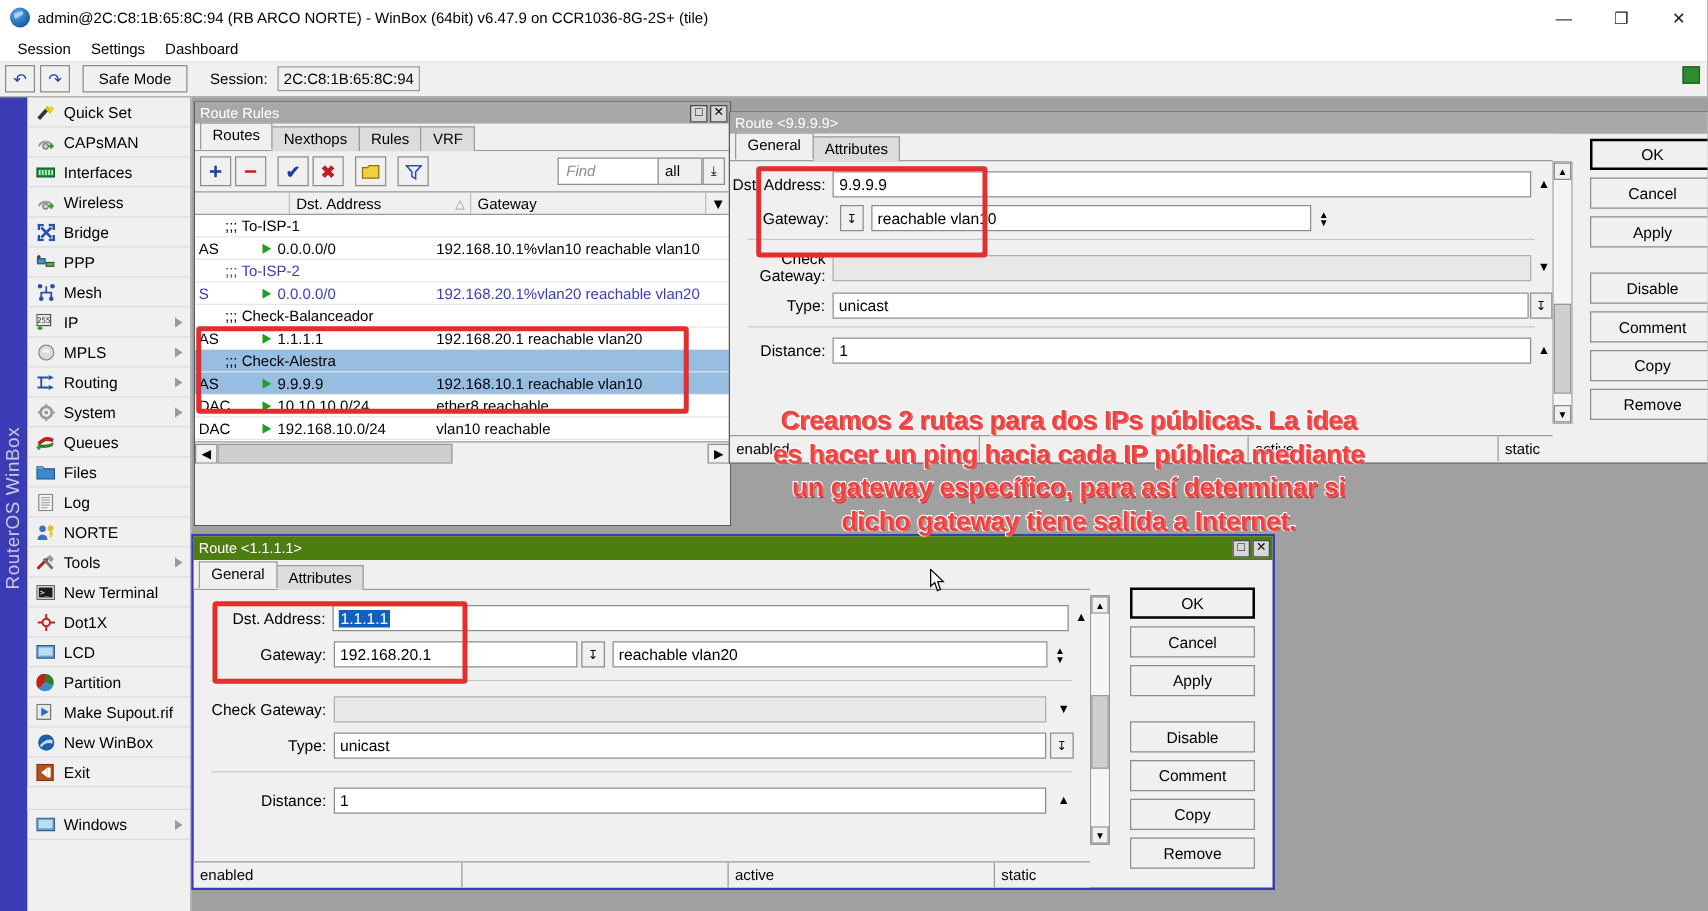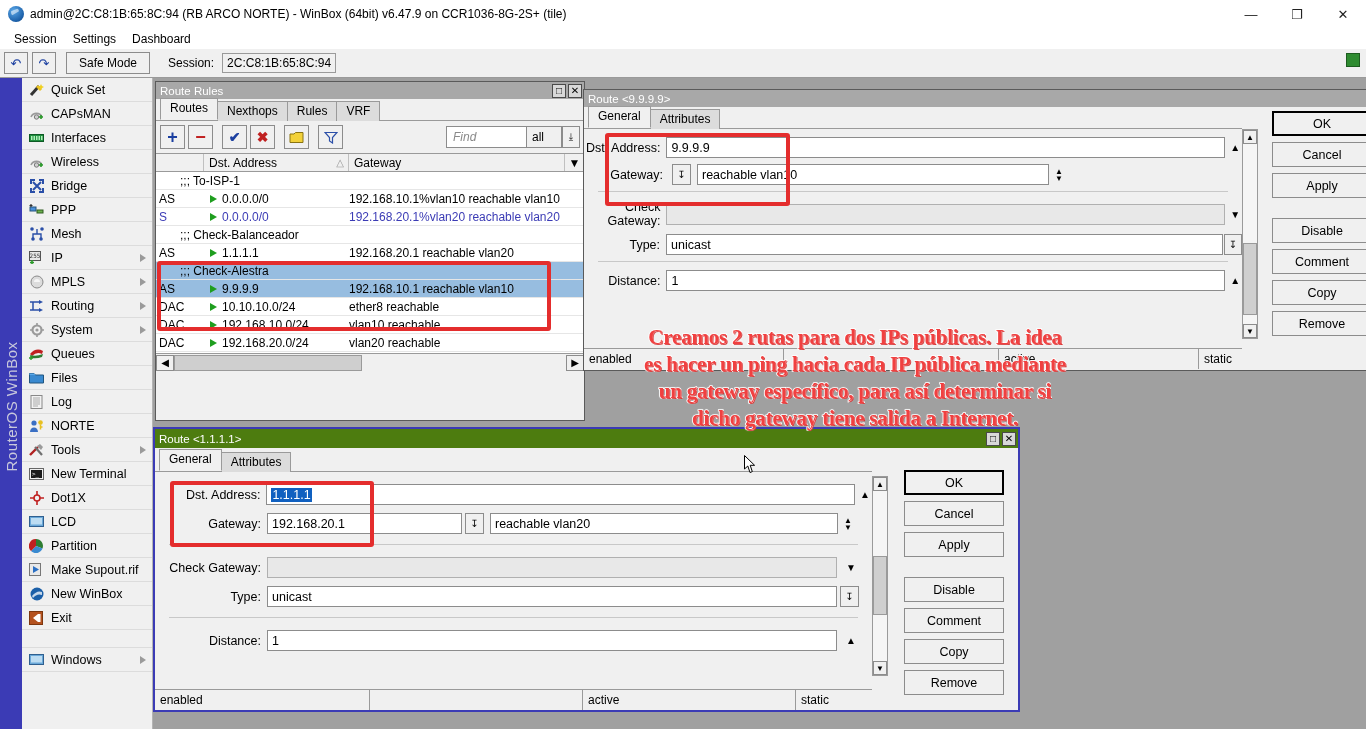--- a/index.html
+++ b/index.html
@@ -134,21 +134,21 @@
              padding-left:6px; color:#8a8a8a; font-style:italic; font-size:12px;}
   .rl-all { position:absolute; right:22px; top:5px; width:36px; height:22px;
             background:#f0f0f0; border:1px solid #8c8c8c; display:flex; align-items:center;
             padding-left:5px; font-size:12px;}
   .rl-alldrop { position:absolute; right:4px; top:5px; width:18px;height:22px;
                 background:#f0f0f0;border:1px solid #8c8c8c;
                 display:flex;align-items:center;justify-content:center;font-size:10px;}
 
   .rl-header { display:flex; height:19px; background:#f0f0f0;
                border-top:1px solid #9a9a9a; border-bottom:1px solid #9a9a9a;
-               font-size:12px; position:relative; }
+               font-size:12px; position:relative;padding-left:28px; }
   .rl-h-flag { width:48px; border-right:1px solid #c0c0c0; }
   .rl-h-dst  { width:145px; border-right:1px solid #c0c0c0; padding-left:5px;
                display:flex; align-items:center; justify-content:space-between; }
   .rl-h-gw   { flex:1; padding-left:5px; display:flex; align-items:center; }
   .rl-h-menu { width:20px; display:flex;align-items:center;justify-content:center;
                border-left:1px solid #c0c0c0; }
 
   .rl-body { background:#fff; height:199px; overflow:hidden; position:relative;}
   .rl-row { display:flex; height:18px; font-size:12px; align-items:center;
             border-bottom:1px solid #e6e6e6; }
@@ -212,21 +212,21 @@
   .dlg-btn.default { border:2px solid #000; }
   .btn-gap { height:8px; }
 
   
   .red-box { position:absolute; border:4px solid #e42d2d; border-radius:3px;
              pointer-events:none; }
 
   
   .caption {
     position:absolute; text-align:center; font-weight:bold;
-    font-family:Liberation Serif, serif;
+    font-family:Liberation Sans, sans-serif;
     font-size:21px; line-height:26px; color:#f04040;
     -webkit-text-stroke: 1.6px #ffffff;
     paint-order: stroke fill;
     text-shadow: 0 0 2px #fff, 1px 1px 0 #d02020;
     letter-spacing:-0.2px;
   }
 
   .cursor { position:absolute; width:12px; height:19px; }
 
   .desktop-bg { position:absolute; left:153px; top:78px; width:1213px; height:651px; background:#a0a0a0; }
@@ -584,20 +584,23 @@
             <div class="rl-c-cmt">;;; To-ISP-1</div>
           </div>
           <div class="rl-row">
             <div class="rl-c-flag">AS</div>
             <div class="rl-c-arrow">
               <span class="tri"></span>
             </div>
             <div class="rl-c-dst">0.0.0.0/0</div>
             <div class="rl-c-gw">192.168.10.1%vlan10 reachable vlan10</div>
           </div>
+          <div class="rl-row cmt blue">
+            <div class="rl-c-cmt">;;; To-ISP-2</div>
+          </div>
           <div class="rl-row blue">
             <div class="rl-c-flag">S</div>
             <div class="rl-c-arrow">
               <span class="tri"></span>
             </div>
             <div class="rl-c-dst">0.0.0.0/0</div>
             <div class="rl-c-gw">192.168.20.1%vlan20 reachable vlan20</div>
           </div>
           <div class="rl-row cmt">
             <div class="rl-c-cmt">;;; Check-Balanceador</div>

